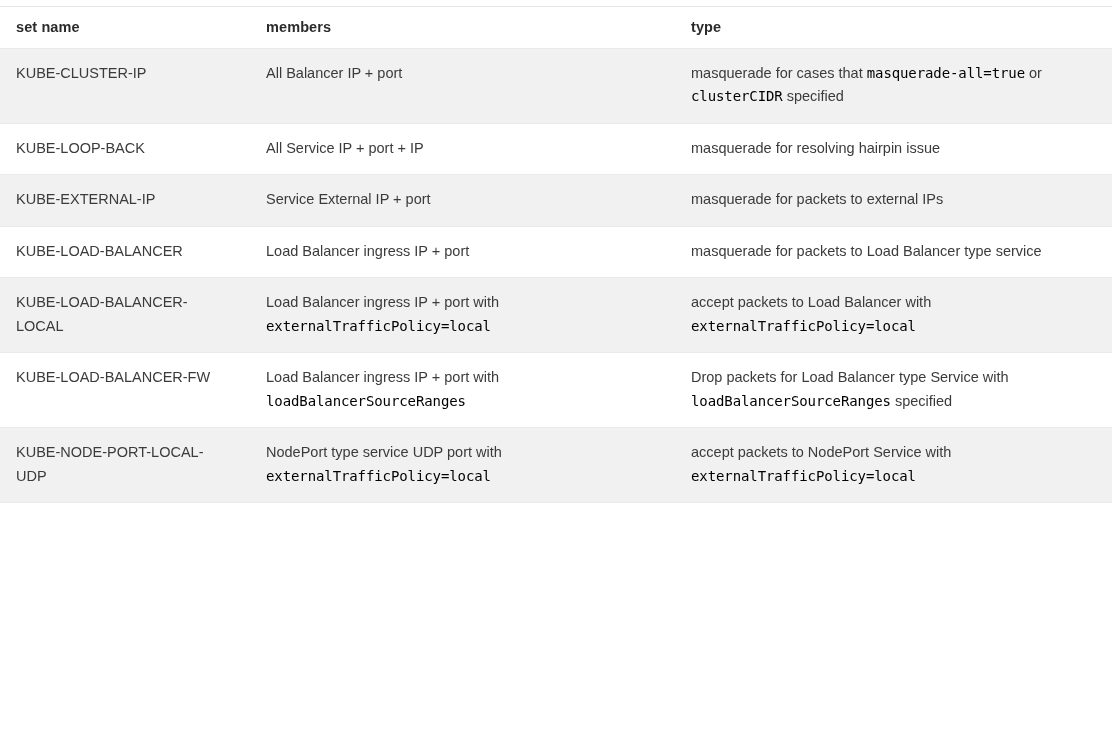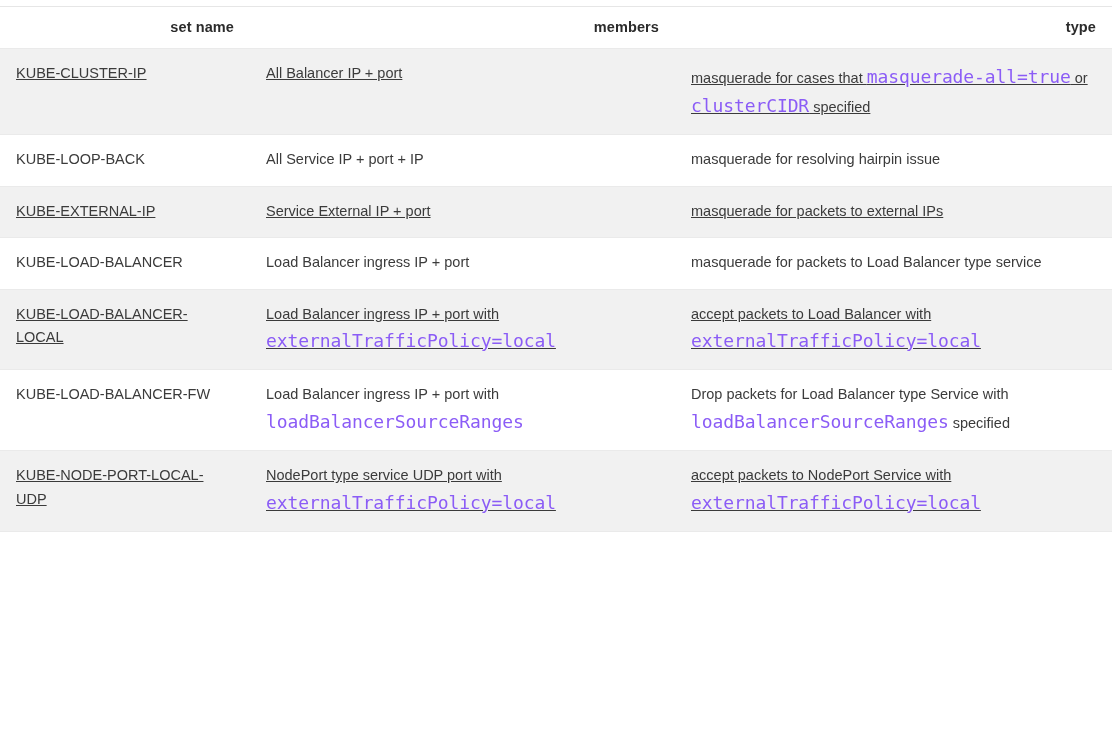--- a/index.html
+++ b/index.html
@@ -23,21 +23,21 @@
     table-layout: fixed;
     border-top: 1px solid #e6e6e6;
     margin-top: 6px;
   }
 
   .doc-table col.c-setname { width: 250px; }
   .doc-table col.c-members { width: 425px; }
   .doc-table col.c-usage   { width: 437px; }
 
   .doc-table thead th {
-    text-align: right;
+    text-align: left;
     font-size: 14.5px;
     font-weight: bold;
     color: #2b2b2b;
     padding: 12px 16px 13px 16px;
     background: #ffffff;
     border-bottom: 1px solid #eaeaea;
     vertical-align: top;
     letter-spacing: 0.1px;
   }
 
@@ -47,34 +47,33 @@
     color: #3b3b3b;
     padding: 13px 16px 14px 16px;
     vertical-align: top;
     border-bottom: 1px solid #eaeaea;
     word-wrap: break-word;
     overflow-wrap: break-word;
   }
 
   .doc-table tbody tr.stripe td {
     background: #f1f1f1;
-    text-decoration: underline;
   }
   .doc-table tbody tr.plain td {
     background: #ffffff;
   }
 
   .doc-table tbody td.cell-setname {
     white-space: normal;
   }
 
   code.inline-code {
     font-family: "DejaVu Sans Mono", "Liberation Mono", monospace;
-    font-size: 18px;
-    color: #8b5cf6;
+    font-size: 14px;
+    color: #000000;
     white-space: nowrap;
     letter-spacing: -0.1px;
   }
 </style>
 </head>
 <body>
 
 <table class="doc-table">
   <colgroup>
     <col class="c-setname">

